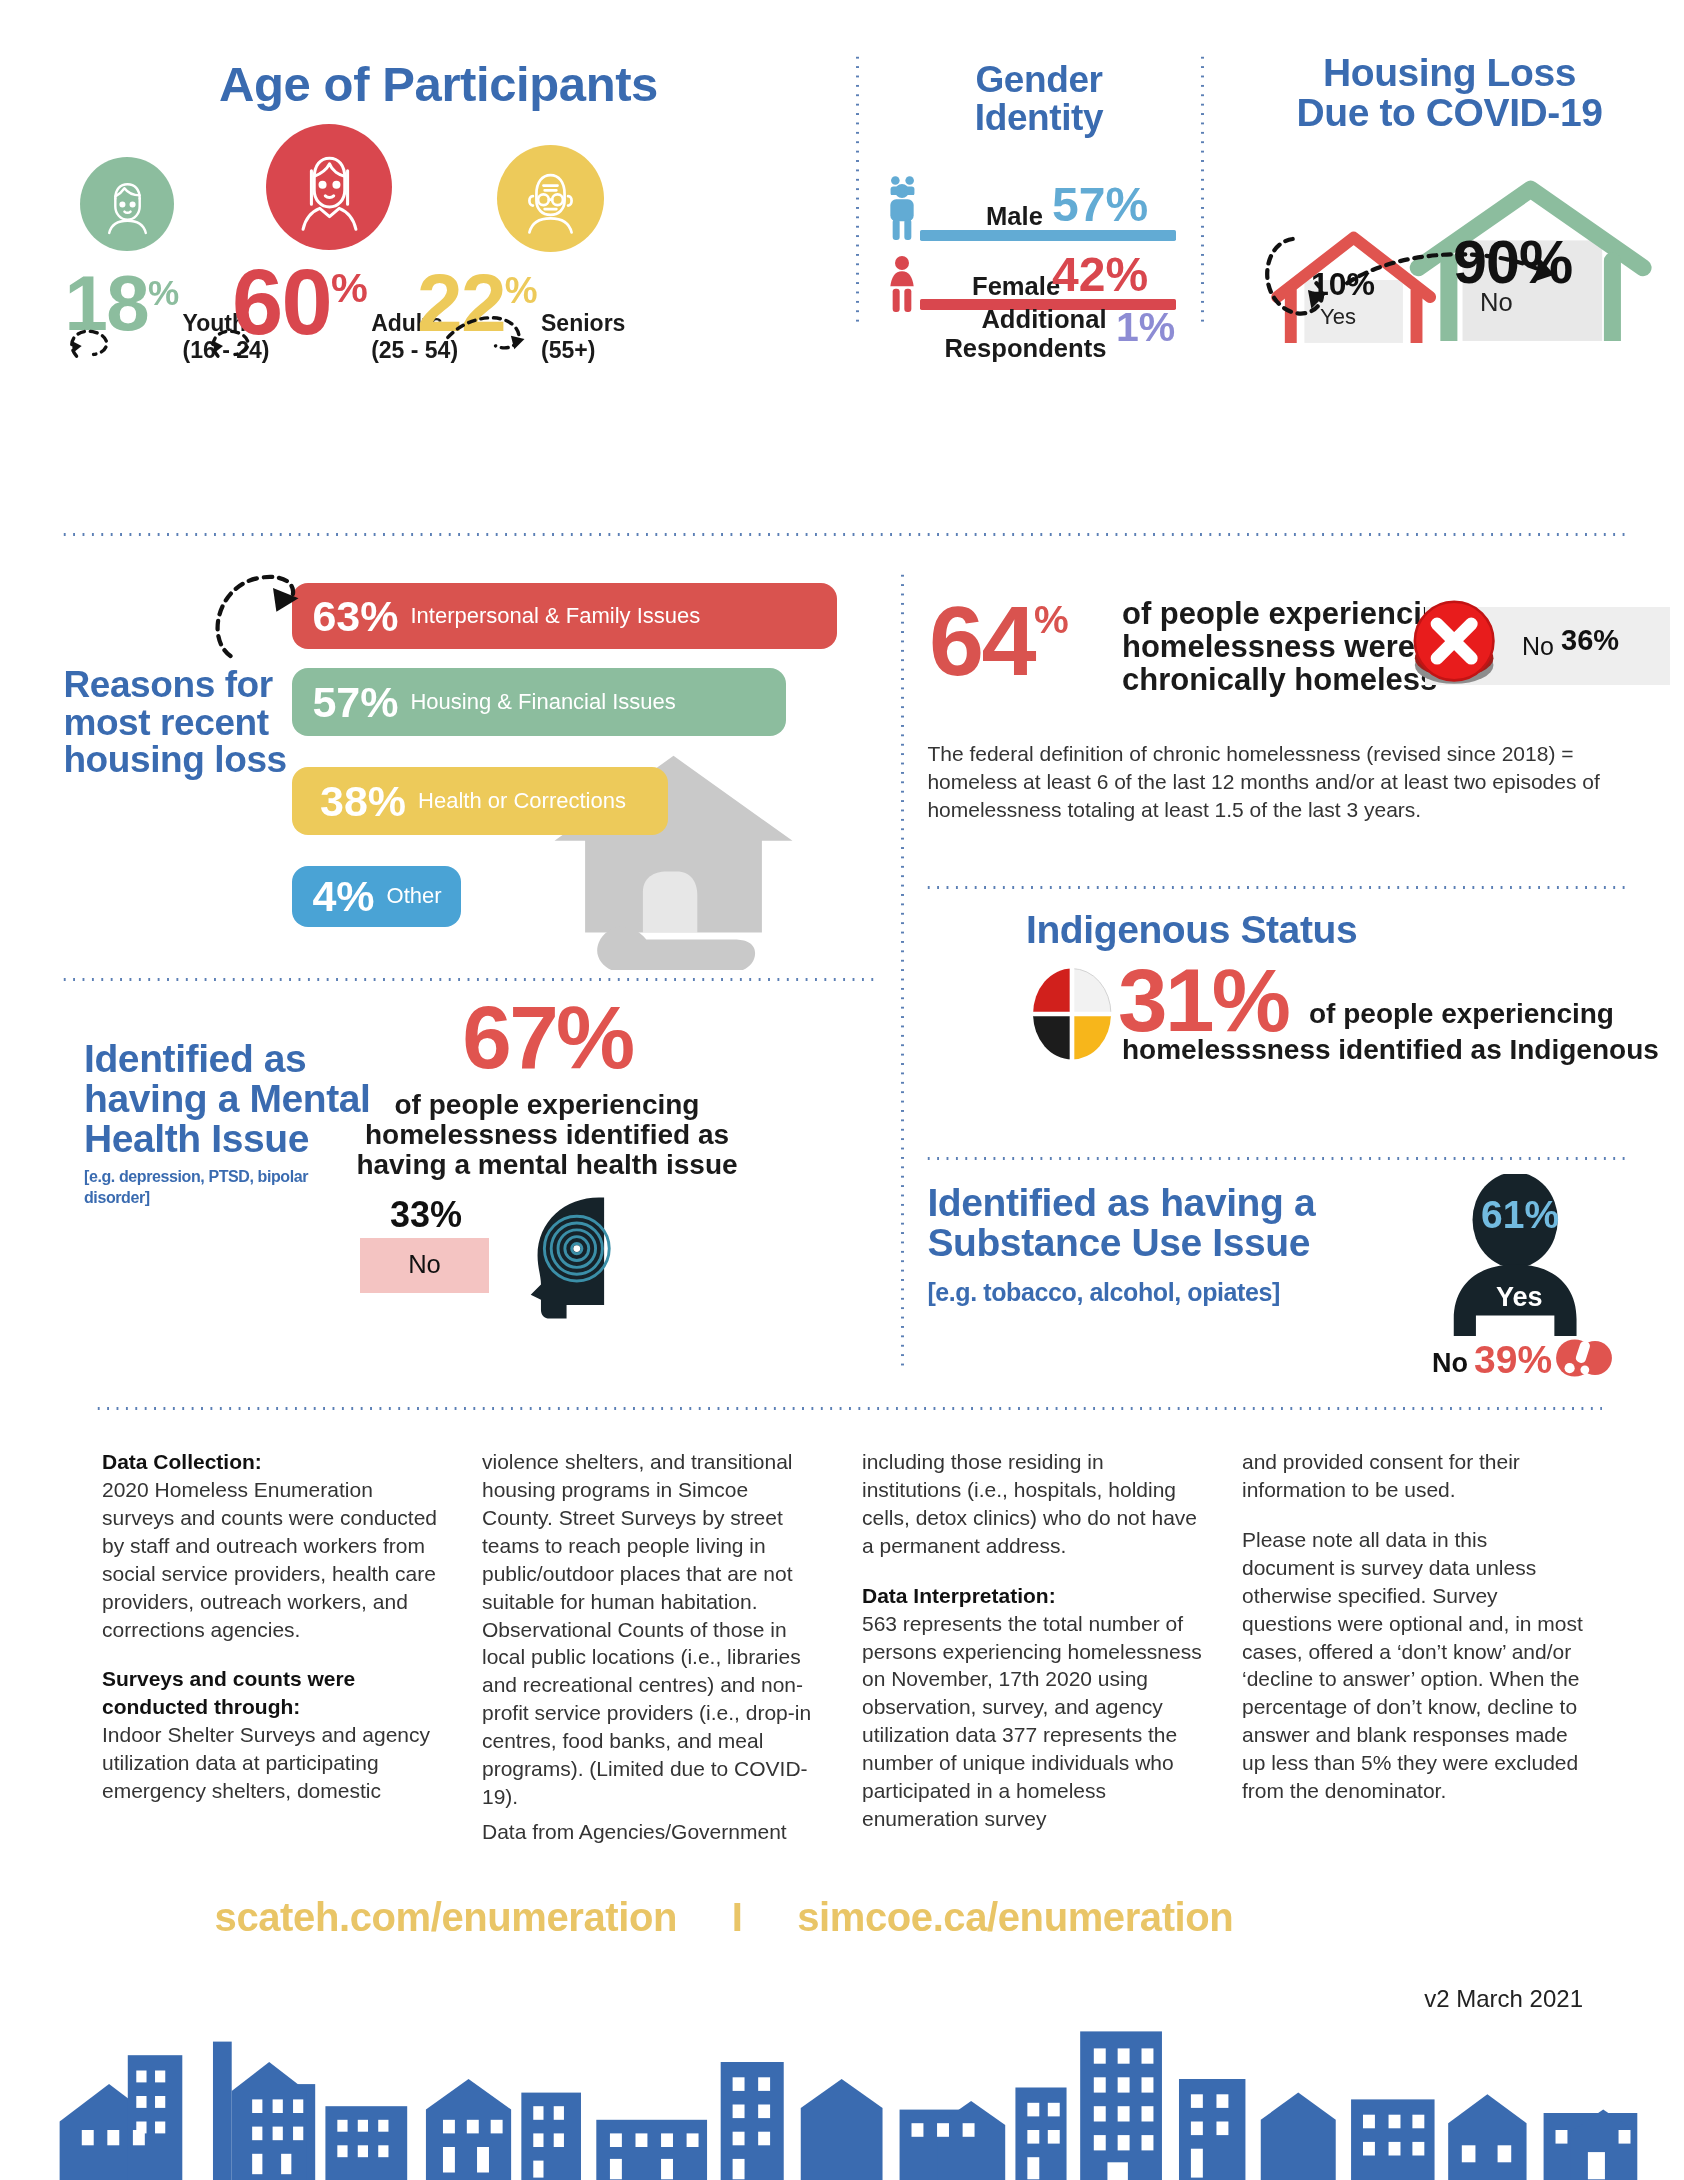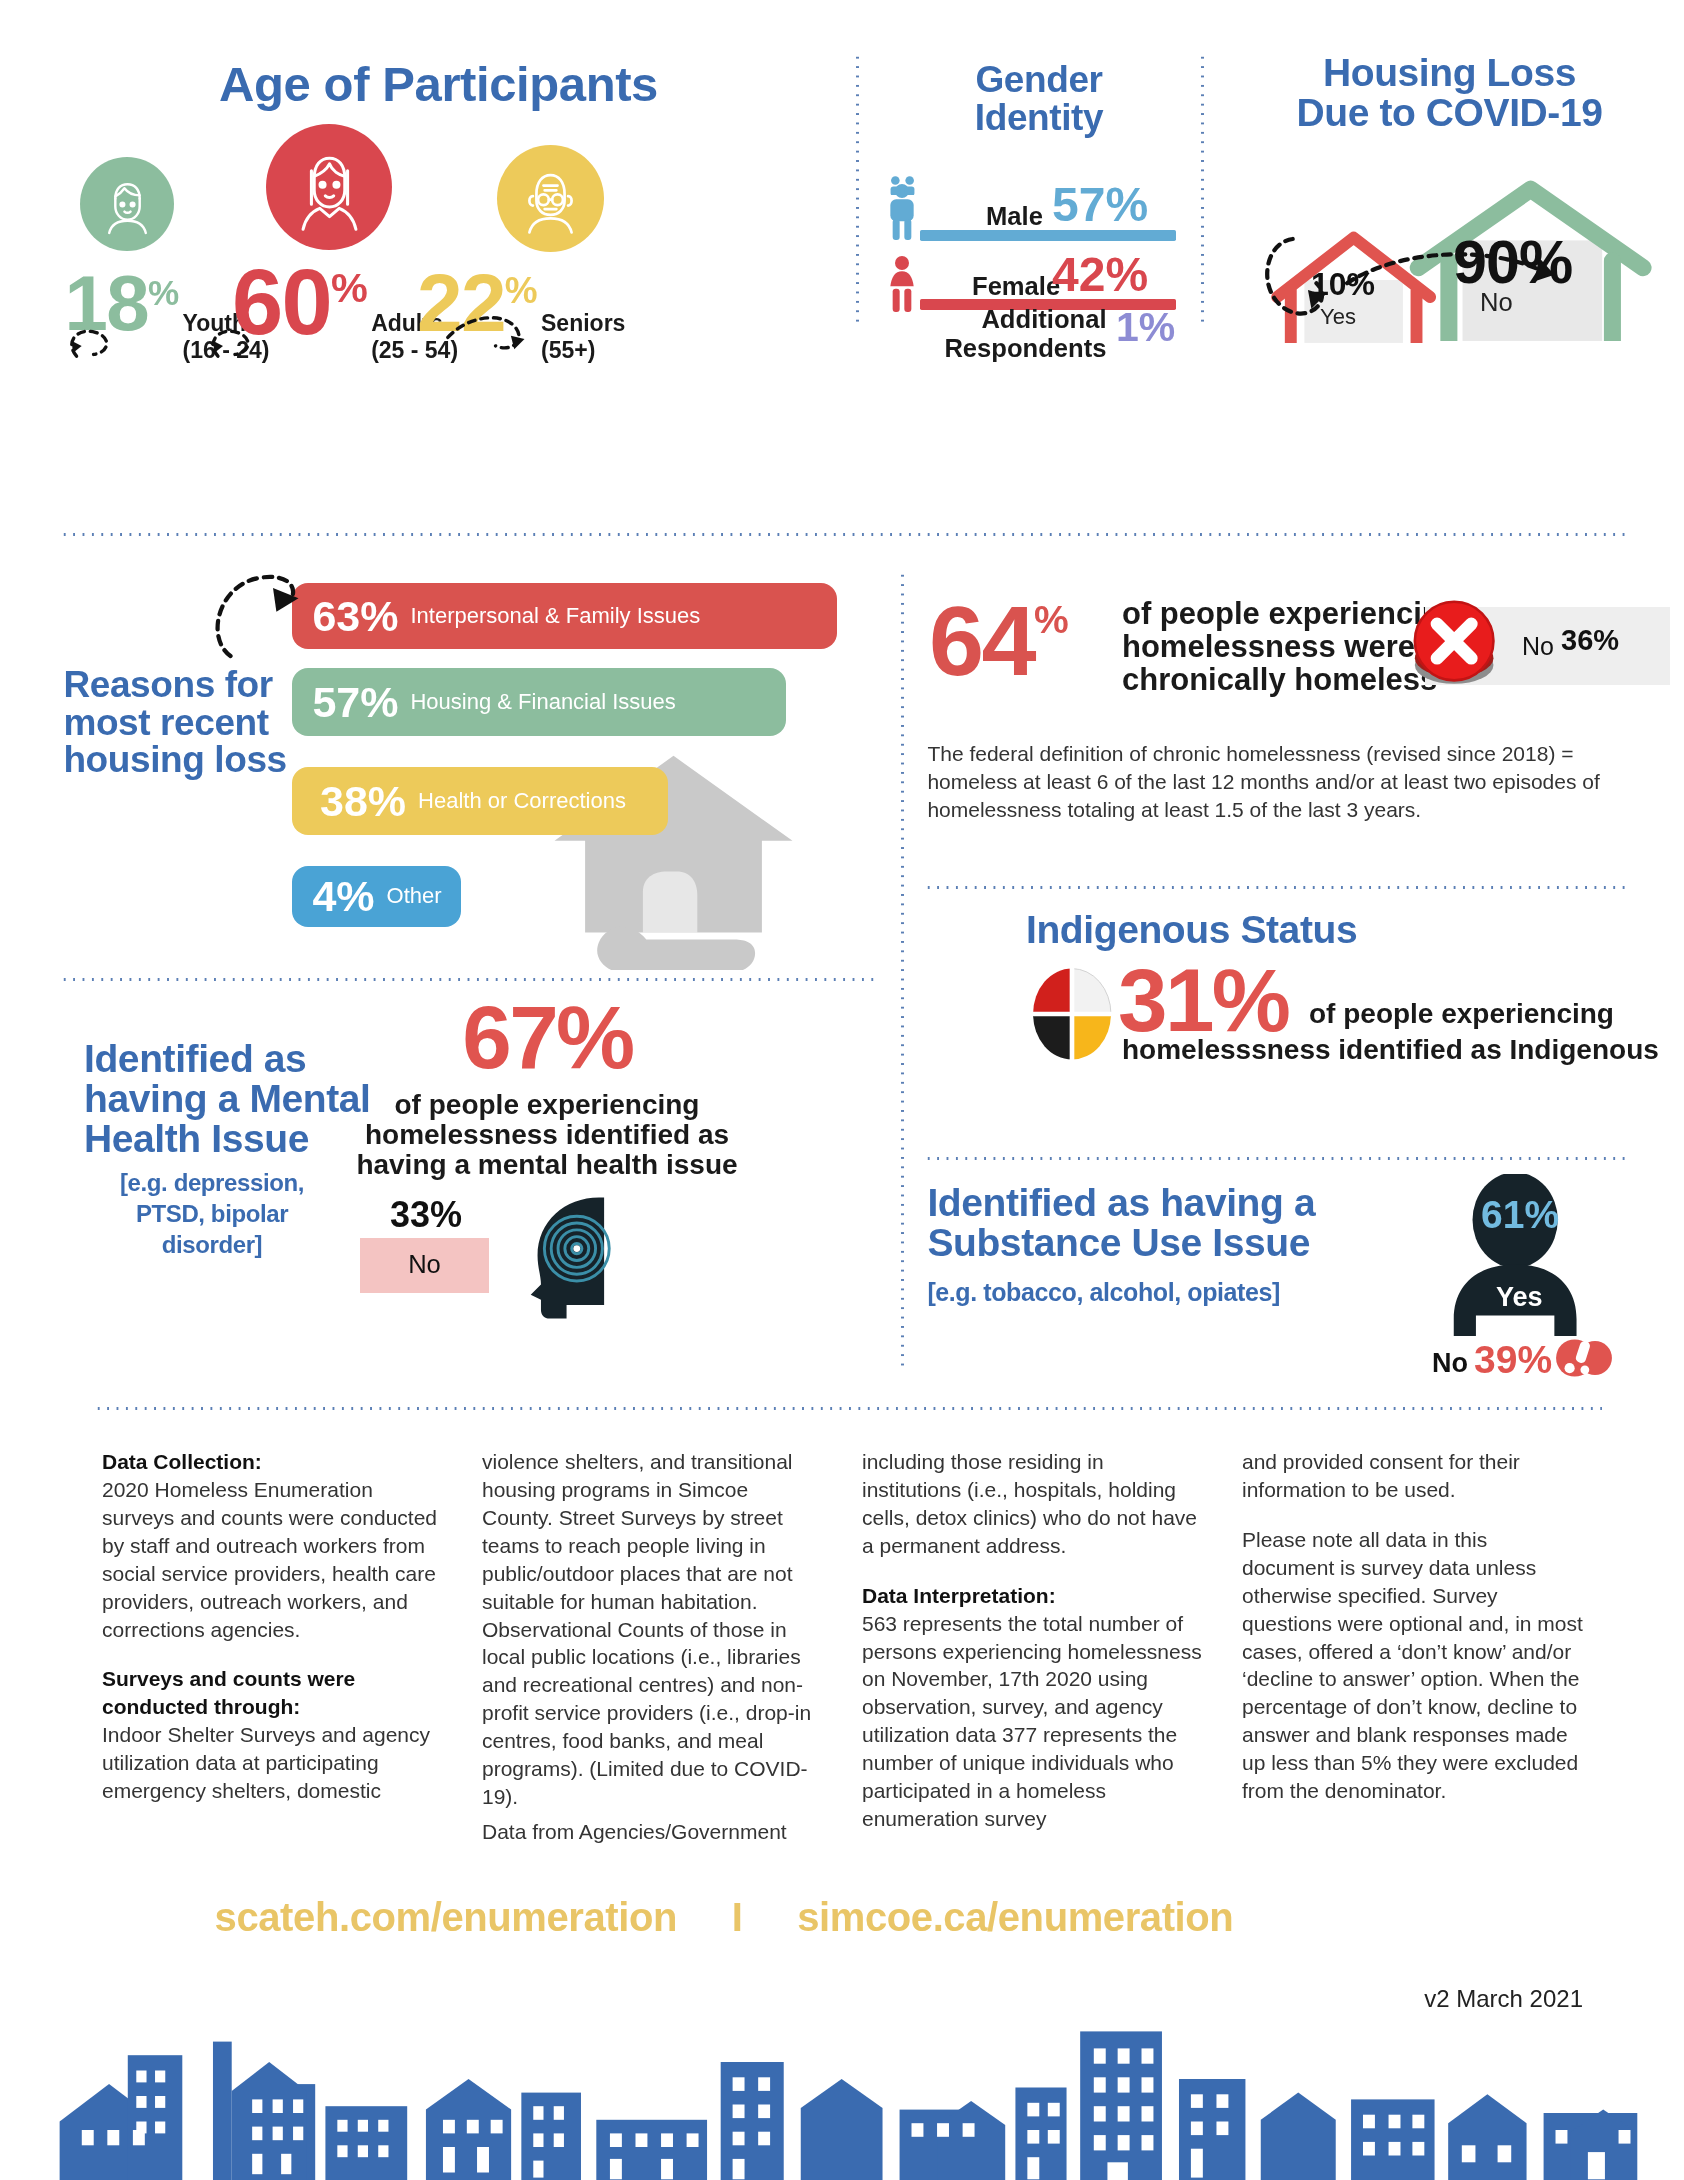--- a/index.html
+++ b/index.html
@@ -391,21 +391,21 @@
         <circle cx="17" cy="20" r="2.6" fill="#fff"></circle>
     </svg>
   </div>
 
   <div id="sec-mental">
     <div class="hdr-blue" style="position:absolute; left:24px; top:34px; font-size:39px;">
       <div>Identified as</div>
       <div>having a Mental</div>
       <div>Health Issue</div>
     </div>
-    <div class="hdr-blue" style="position:absolute; left:24px; top:162px; width:256px; font-size:24px; line-height:1.3;text-align:center;">[e.g. depression, PTSD, bipolar disorder]</div>
+    <div class="hdr-blue" style="position:absolute; left:24px; top:162px; width:256px; font-size:16px; line-height:1.3;">[e.g. depression, PTSD, bipolar disorder]</div>
 
     <div style="position:absolute; left:317px; top:-19px; width:341px; text-align:center; color:#e0544f; font-family:'Liberation Sans Narrow','Liberation Sans',sans-serif; font-weight:700; font-size:89px; letter-spacing:-2.6px;">67%</div>
 
     <div class="blk-cond" style="position:absolute; left:274px; top:85px; width:426px; text-align:center; font-size:28px;">
       <div>of people experiencing</div>
       <div>homelessness identified as</div>
       <div>having a mental health issue</div>
     </div>
 
     <div style="position:absolute; left:281px; top:189px; width:170px; text-align:center; font-family:'Liberation Sans Narrow','Liberation Sans',sans-serif; font-weight:700; font-size:36px; color:#111;">33%</div>

